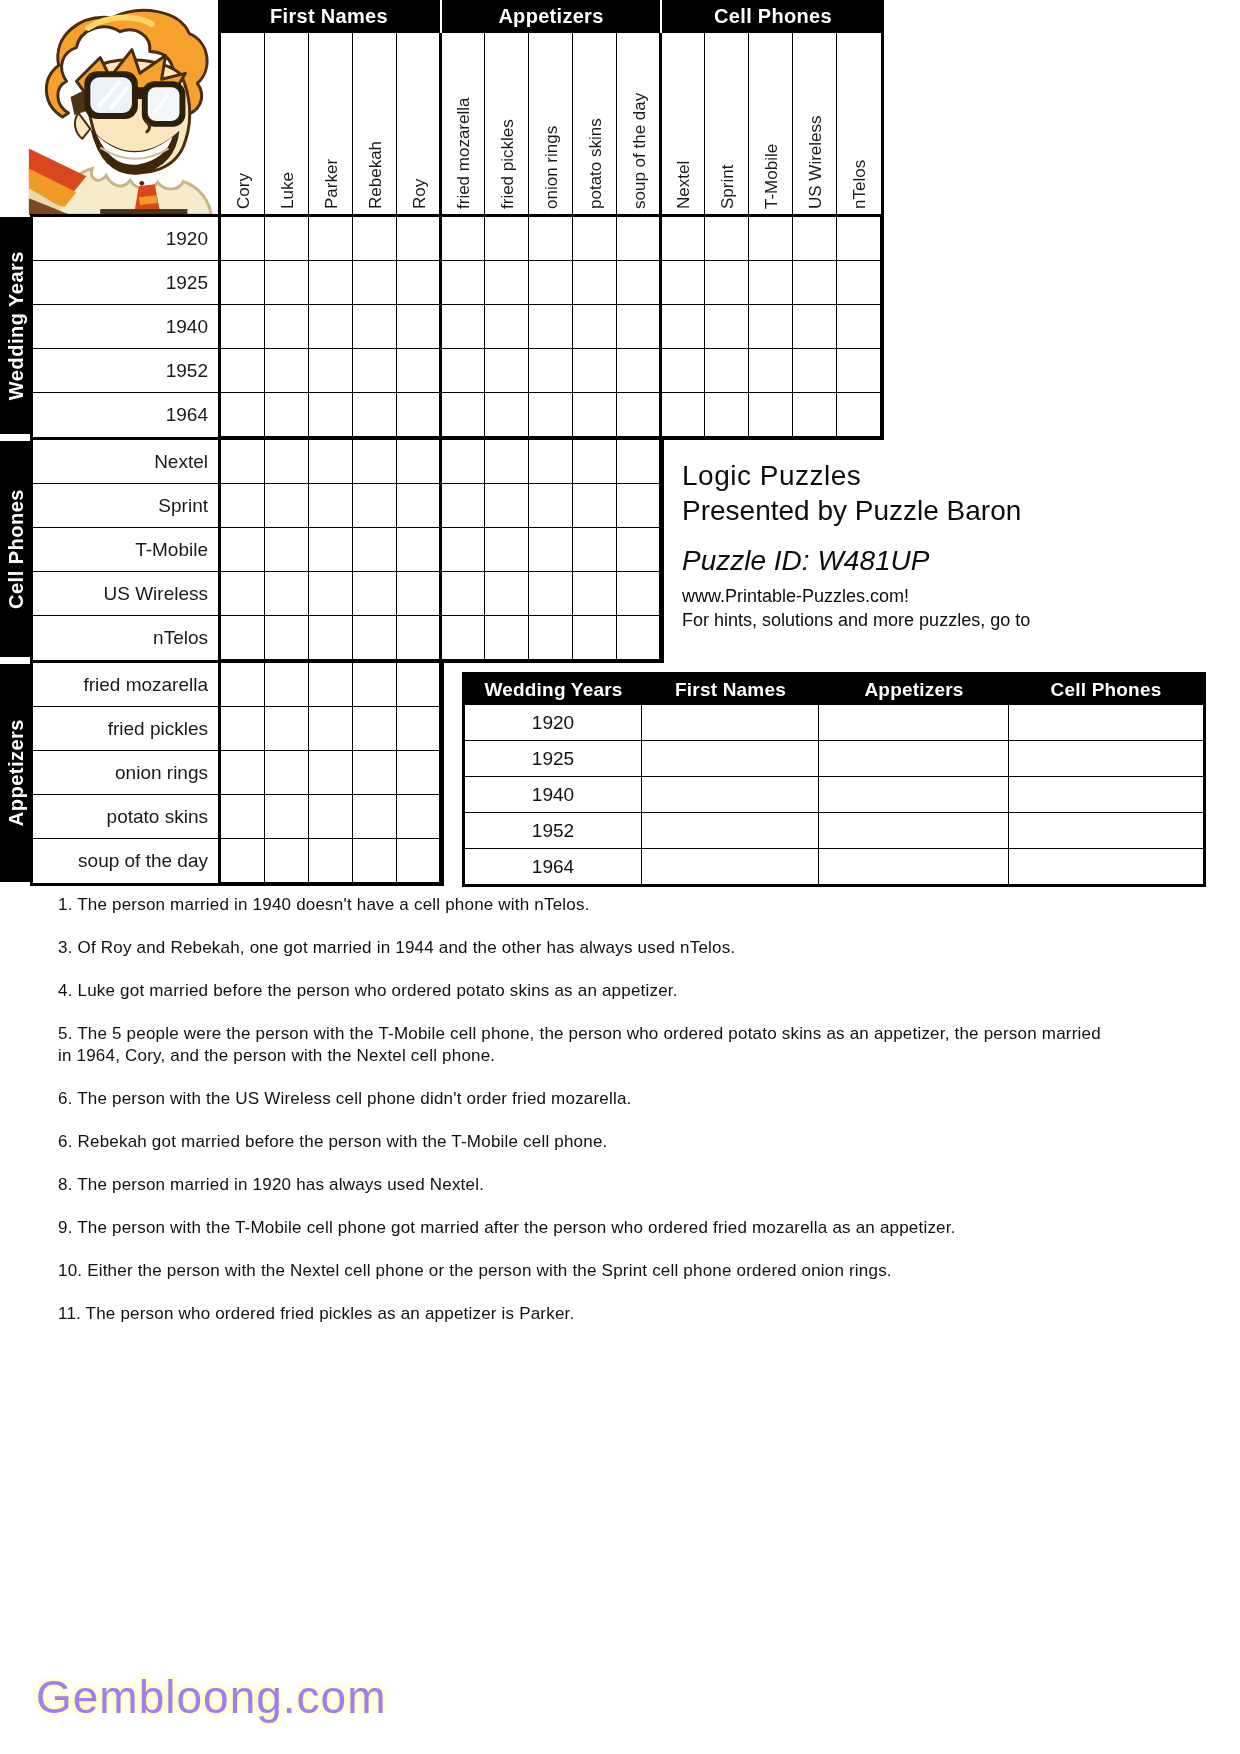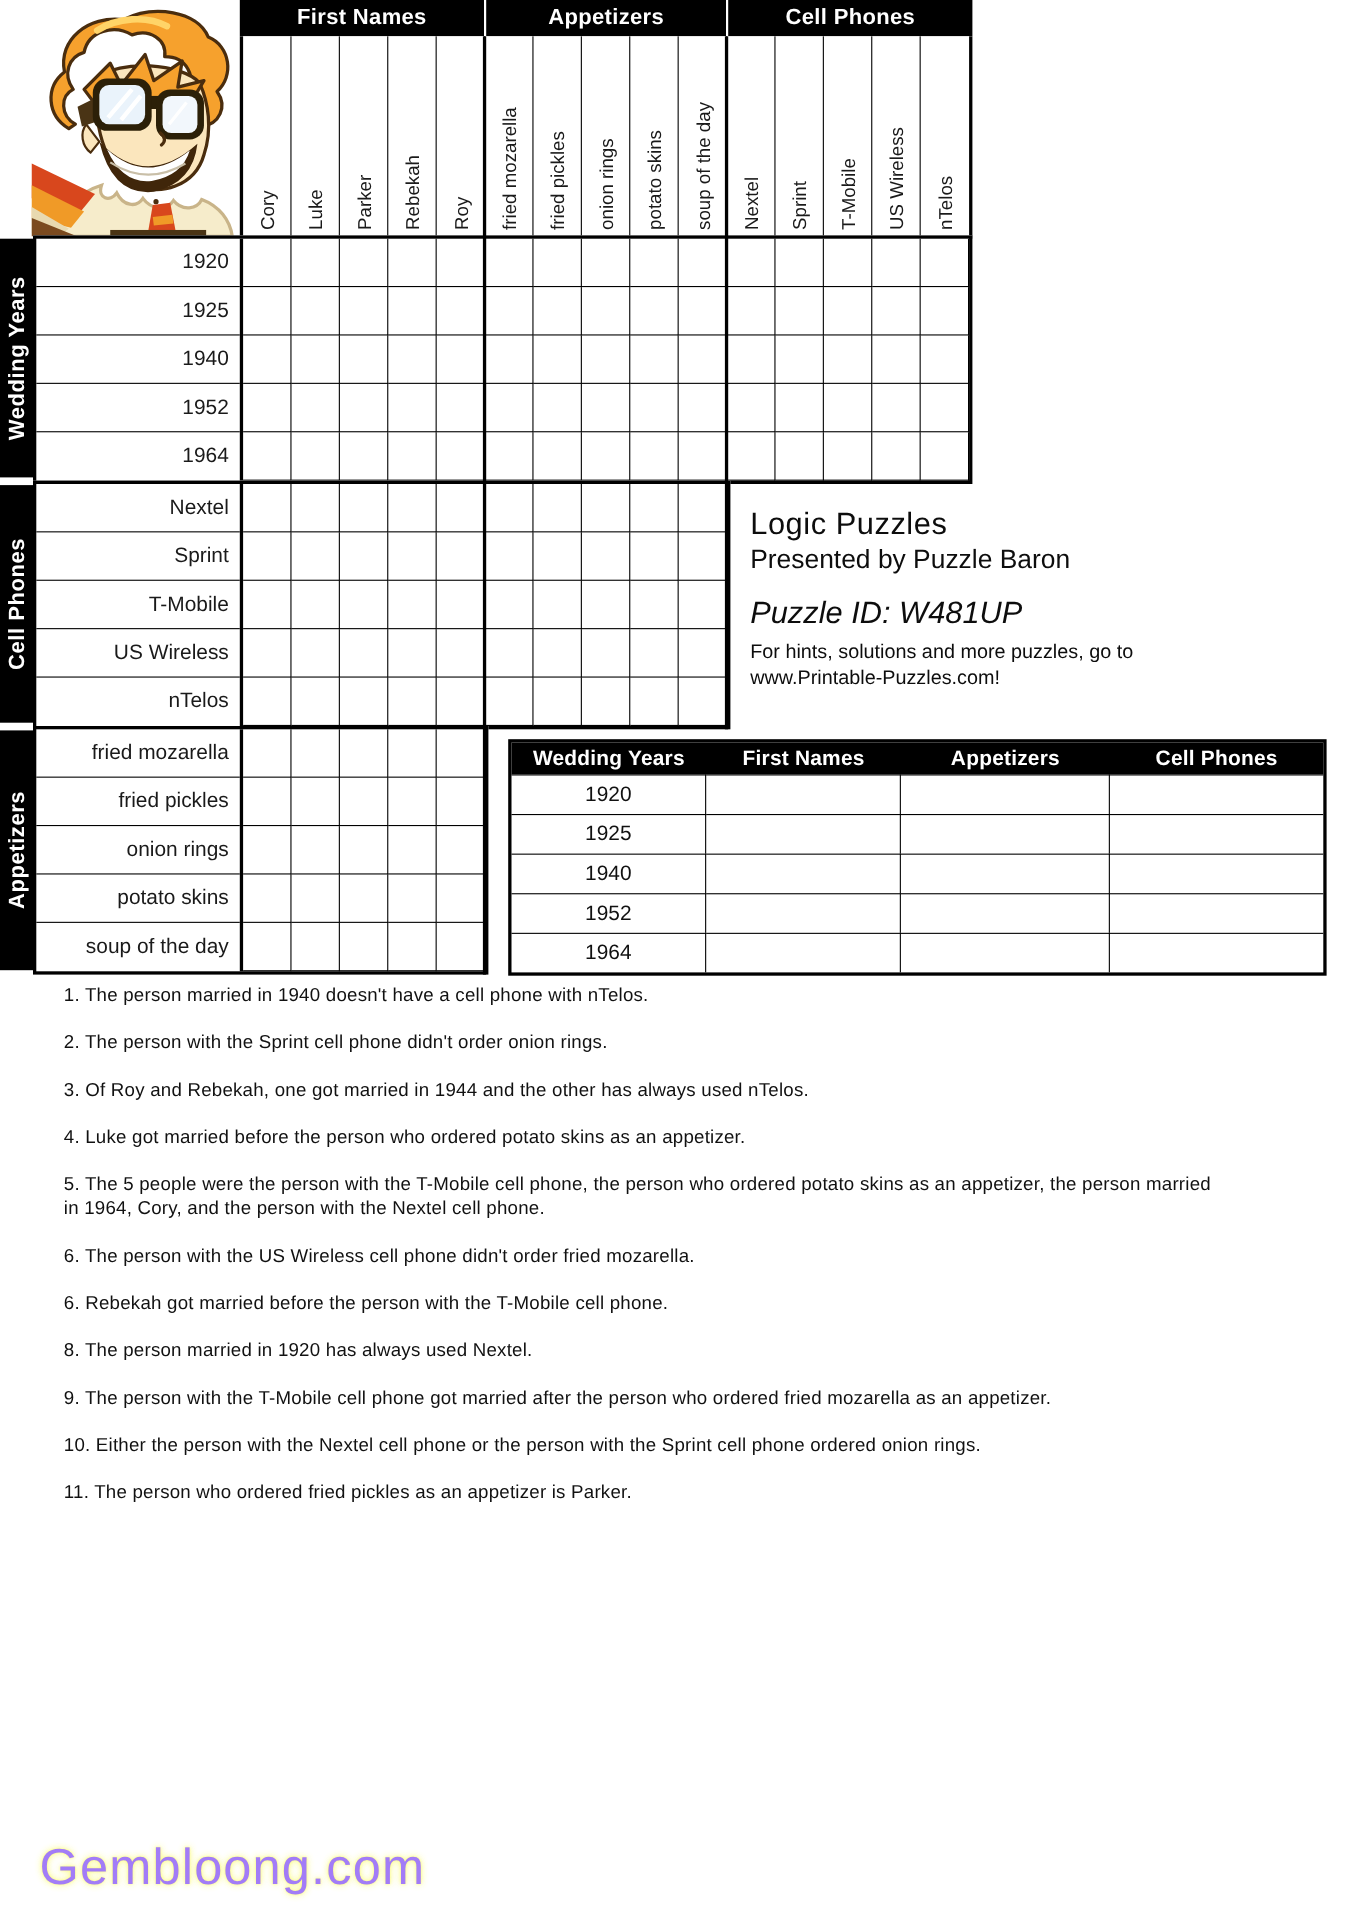--- a/index.html
+++ b/index.html
@@ -62,21 +62,21 @@
   .labels .rl:last-child { border-bottom: none; }
   .cells { display: grid; grid-auto-rows: 44px; border-left: 3px solid #000; }
   .c { border-right: 1px solid #000; border-bottom: 1px solid #000; }
 
   
   .sepv { position: absolute; width: 3px; background: #000; }
 
   
   .titleblock { position: absolute; left: 682px; top: 460px; width: 540px; }
   .tb-title { font-size: 28px; font-weight: 400; color: #0d0d0d; letter-spacing: .5px; }
-  .tb-sub   { font-size: 24px; margin-top: 3px; color: #0d0d0d; }
+  .tb-sub   { font-size: 28px; margin-top: 3px; color: #0d0d0d; }
   .tb-id    { font-size: 28px; margin-top: 18px; color: #0d0d0d; font-style: italic; }
   .tb-hint  { font-size: 18px; margin-top: 7px; line-height: 24px; color: #0d0d0d; }
 
   
   .atable { position: absolute; left: 462px; top: 672px; border: 3px solid #000; background: #fff; }
   .ahead, .arow { display: grid; grid-template-columns: 177px 177px 190px 194px; }
   .ahead { background: #000; color: #fff; height: 29px; }
   .ahead div {
     display: flex; align-items: center; justify-content: center;
     font-weight: bold; font-size: 19px; letter-spacing: .2px;
@@ -398,22 +398,22 @@
   </div>
 
   <div class="sepv" style="left:439px; top:33px; height:853px;"></div>
   <div class="sepv" style="left:659px; top:33px; height:630px;"></div>
 
   <div class="titleblock">
     <div class="tb-title">Logic Puzzles</div>
     <div class="tb-sub">Presented by Puzzle Baron</div>
     <div class="tb-id">Puzzle ID: W481UP</div>
     <div class="tb-hint">
+      <div>www.Printable-Puzzles.com!</div>
       <div>For hints, solutions and more puzzles, go to</div>
-      <div>www.Printable-Puzzles.com!</div>
     </div>
   </div>
 
   <div class="atable">
     <div class="ahead">
       <div>Wedding Years</div>
       <div>First Names</div>
       <div>Appetizers</div>
       <div>Cell Phones</div>
     </div>
@@ -444,21 +444,20 @@
     <div class="arow">
       <div>1964</div>
       <div></div>
       <div></div>
       <div></div>
     </div>
   </div>
 
   <div class="clues">
     <p>1. The person married in 1940 doesn't have a cell phone with nTelos.</p>
-    <p>2. The person with the Sprint cell phone didn't order onion rings.</p>
     <p>3. Of Roy and Rebekah, one got married in 1944 and the other has always used nTelos.</p>
     <p>4. Luke got married before the person who ordered potato skins as an appetizer.</p>
     <p>5. The 5 people were  the person with the T-Mobile cell phone, the person who ordered potato skins as an appetizer, the person married in 1964, Cory,  and the person with the Nextel cell phone.</p>
     <p>6. The person with the US Wireless cell phone didn't order fried mozarella.</p>
     <p>6. Rebekah got married before the person with the T-Mobile cell phone.</p>
     <p>8. The person married in 1920 has always used Nextel.</p>
     <p>9. The person with the T-Mobile cell phone got married after the person who ordered fried mozarella as an appetizer.</p>
     <p>10. Either the person with the Nextel cell phone or the person with the Sprint cell phone ordered onion rings.</p>
     <p>11. The person who ordered fried pickles as an appetizer is Parker.</p>
   </div>

